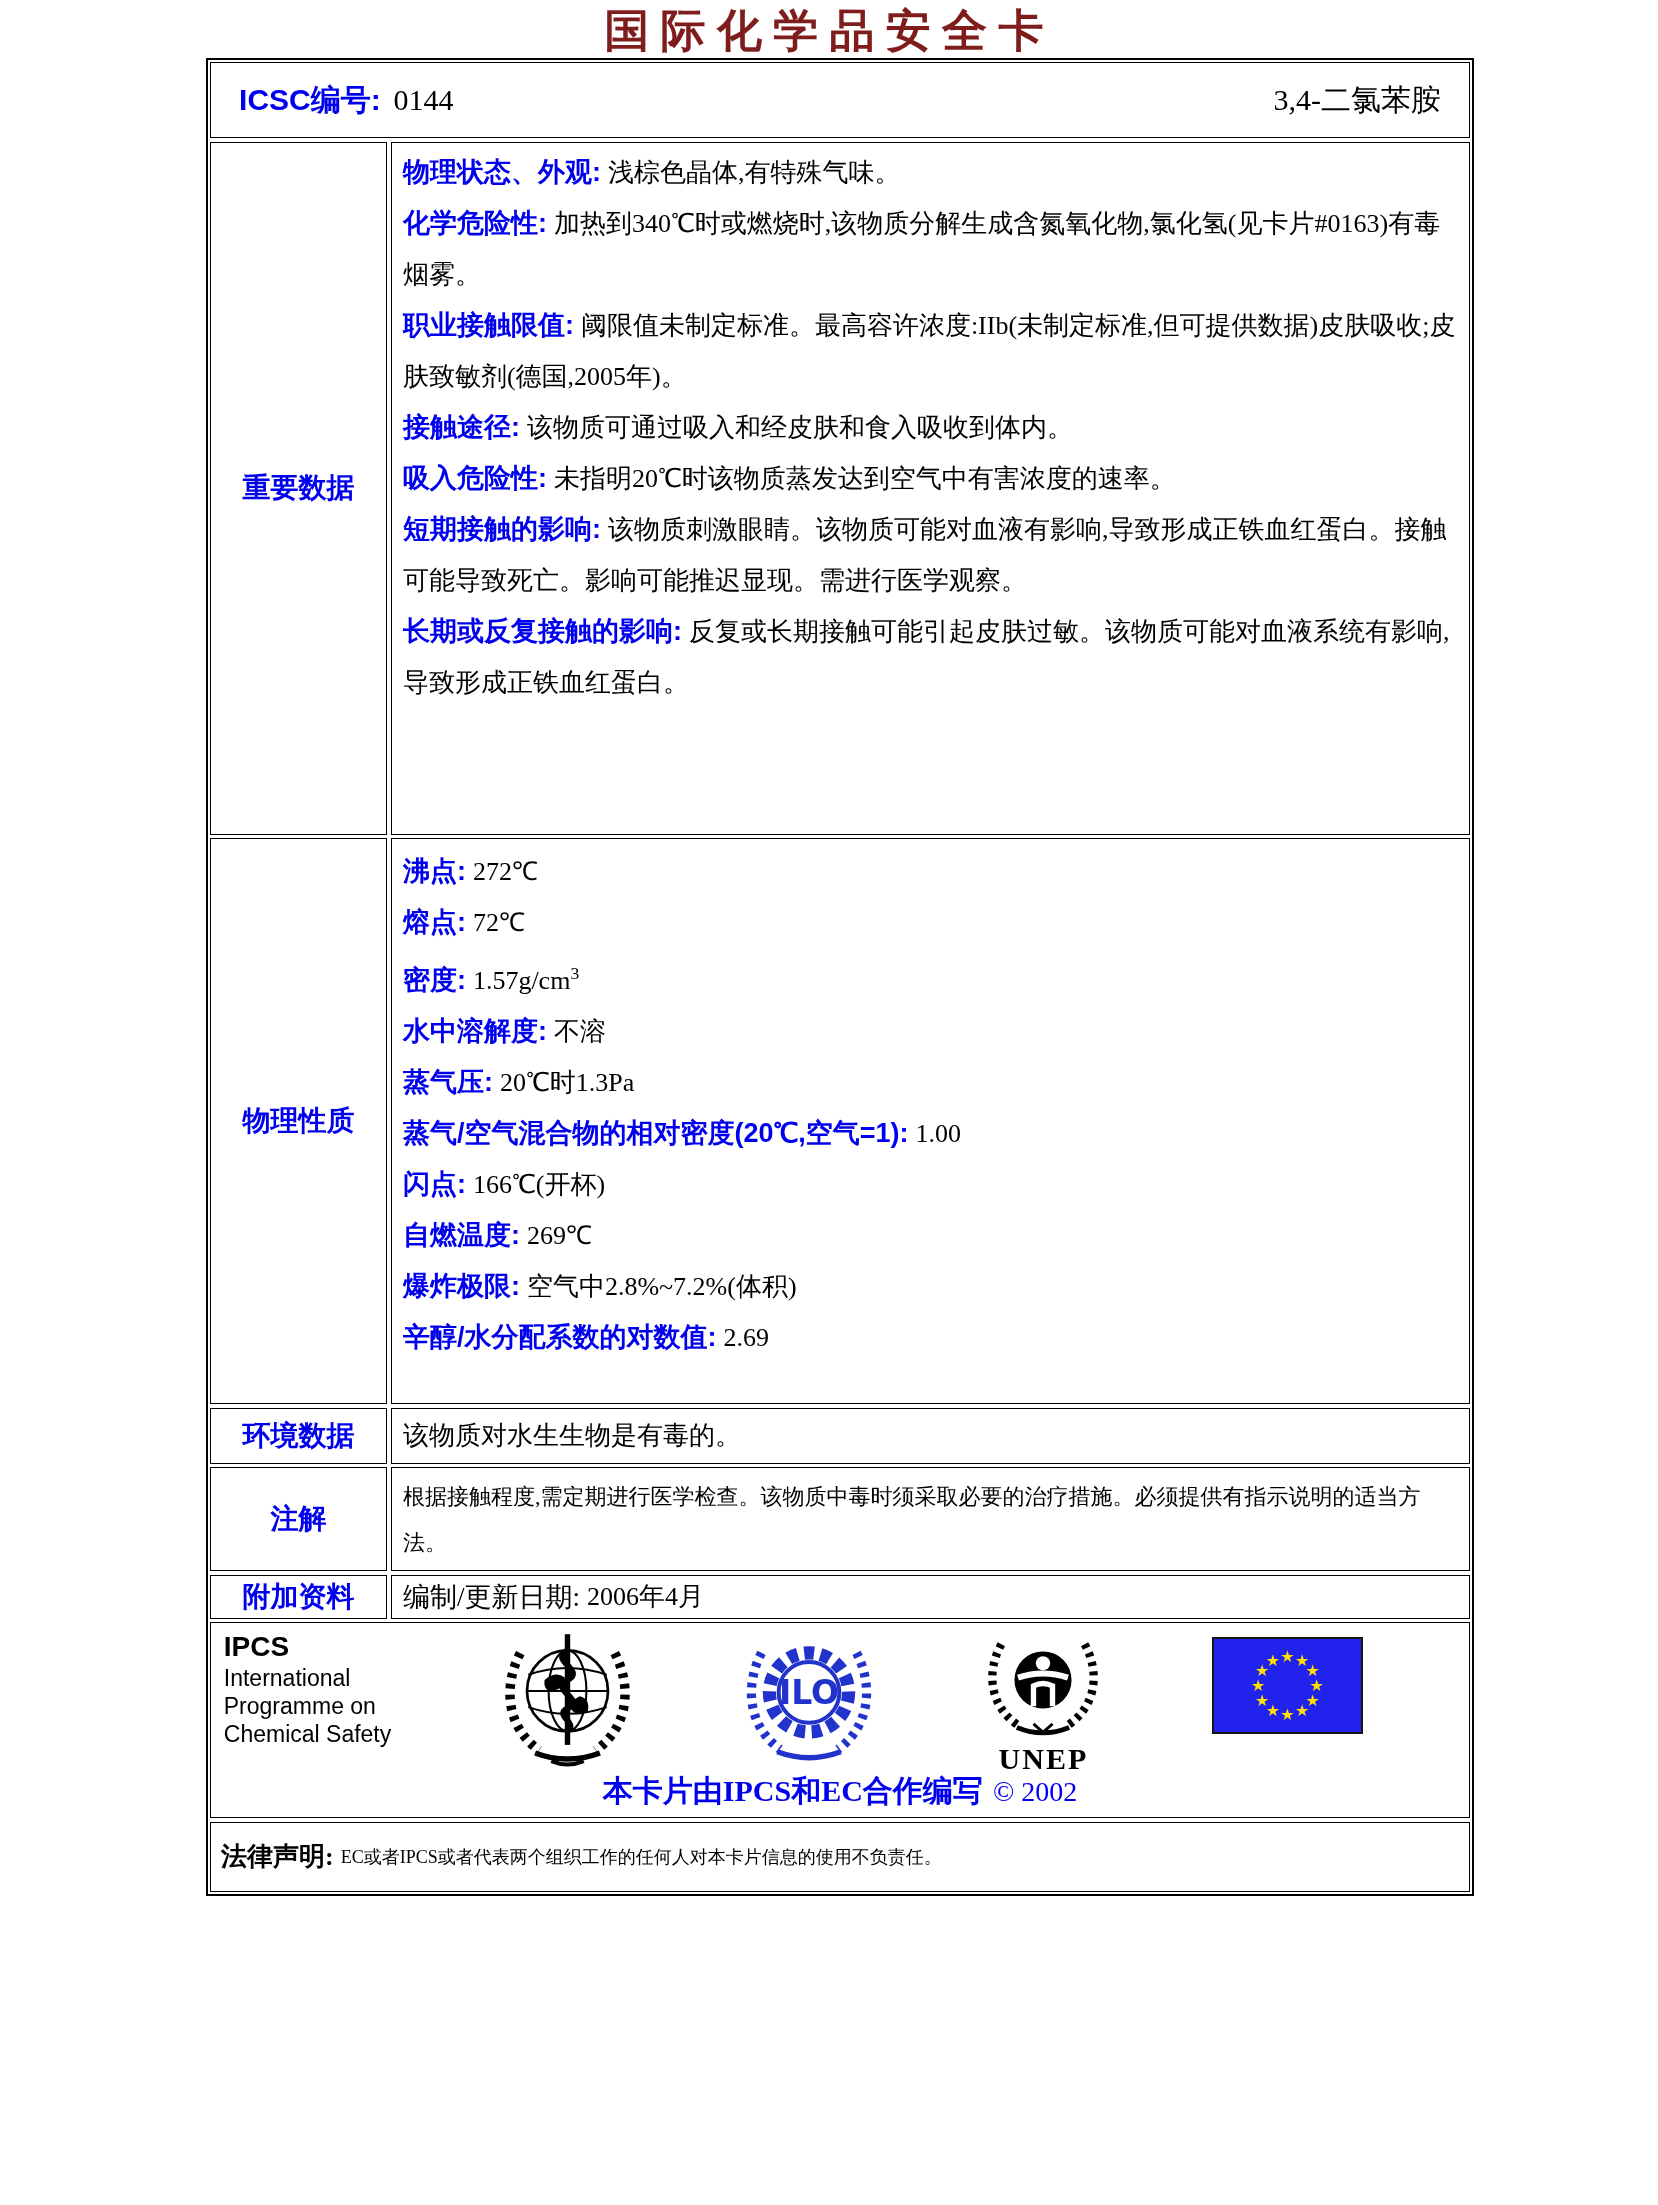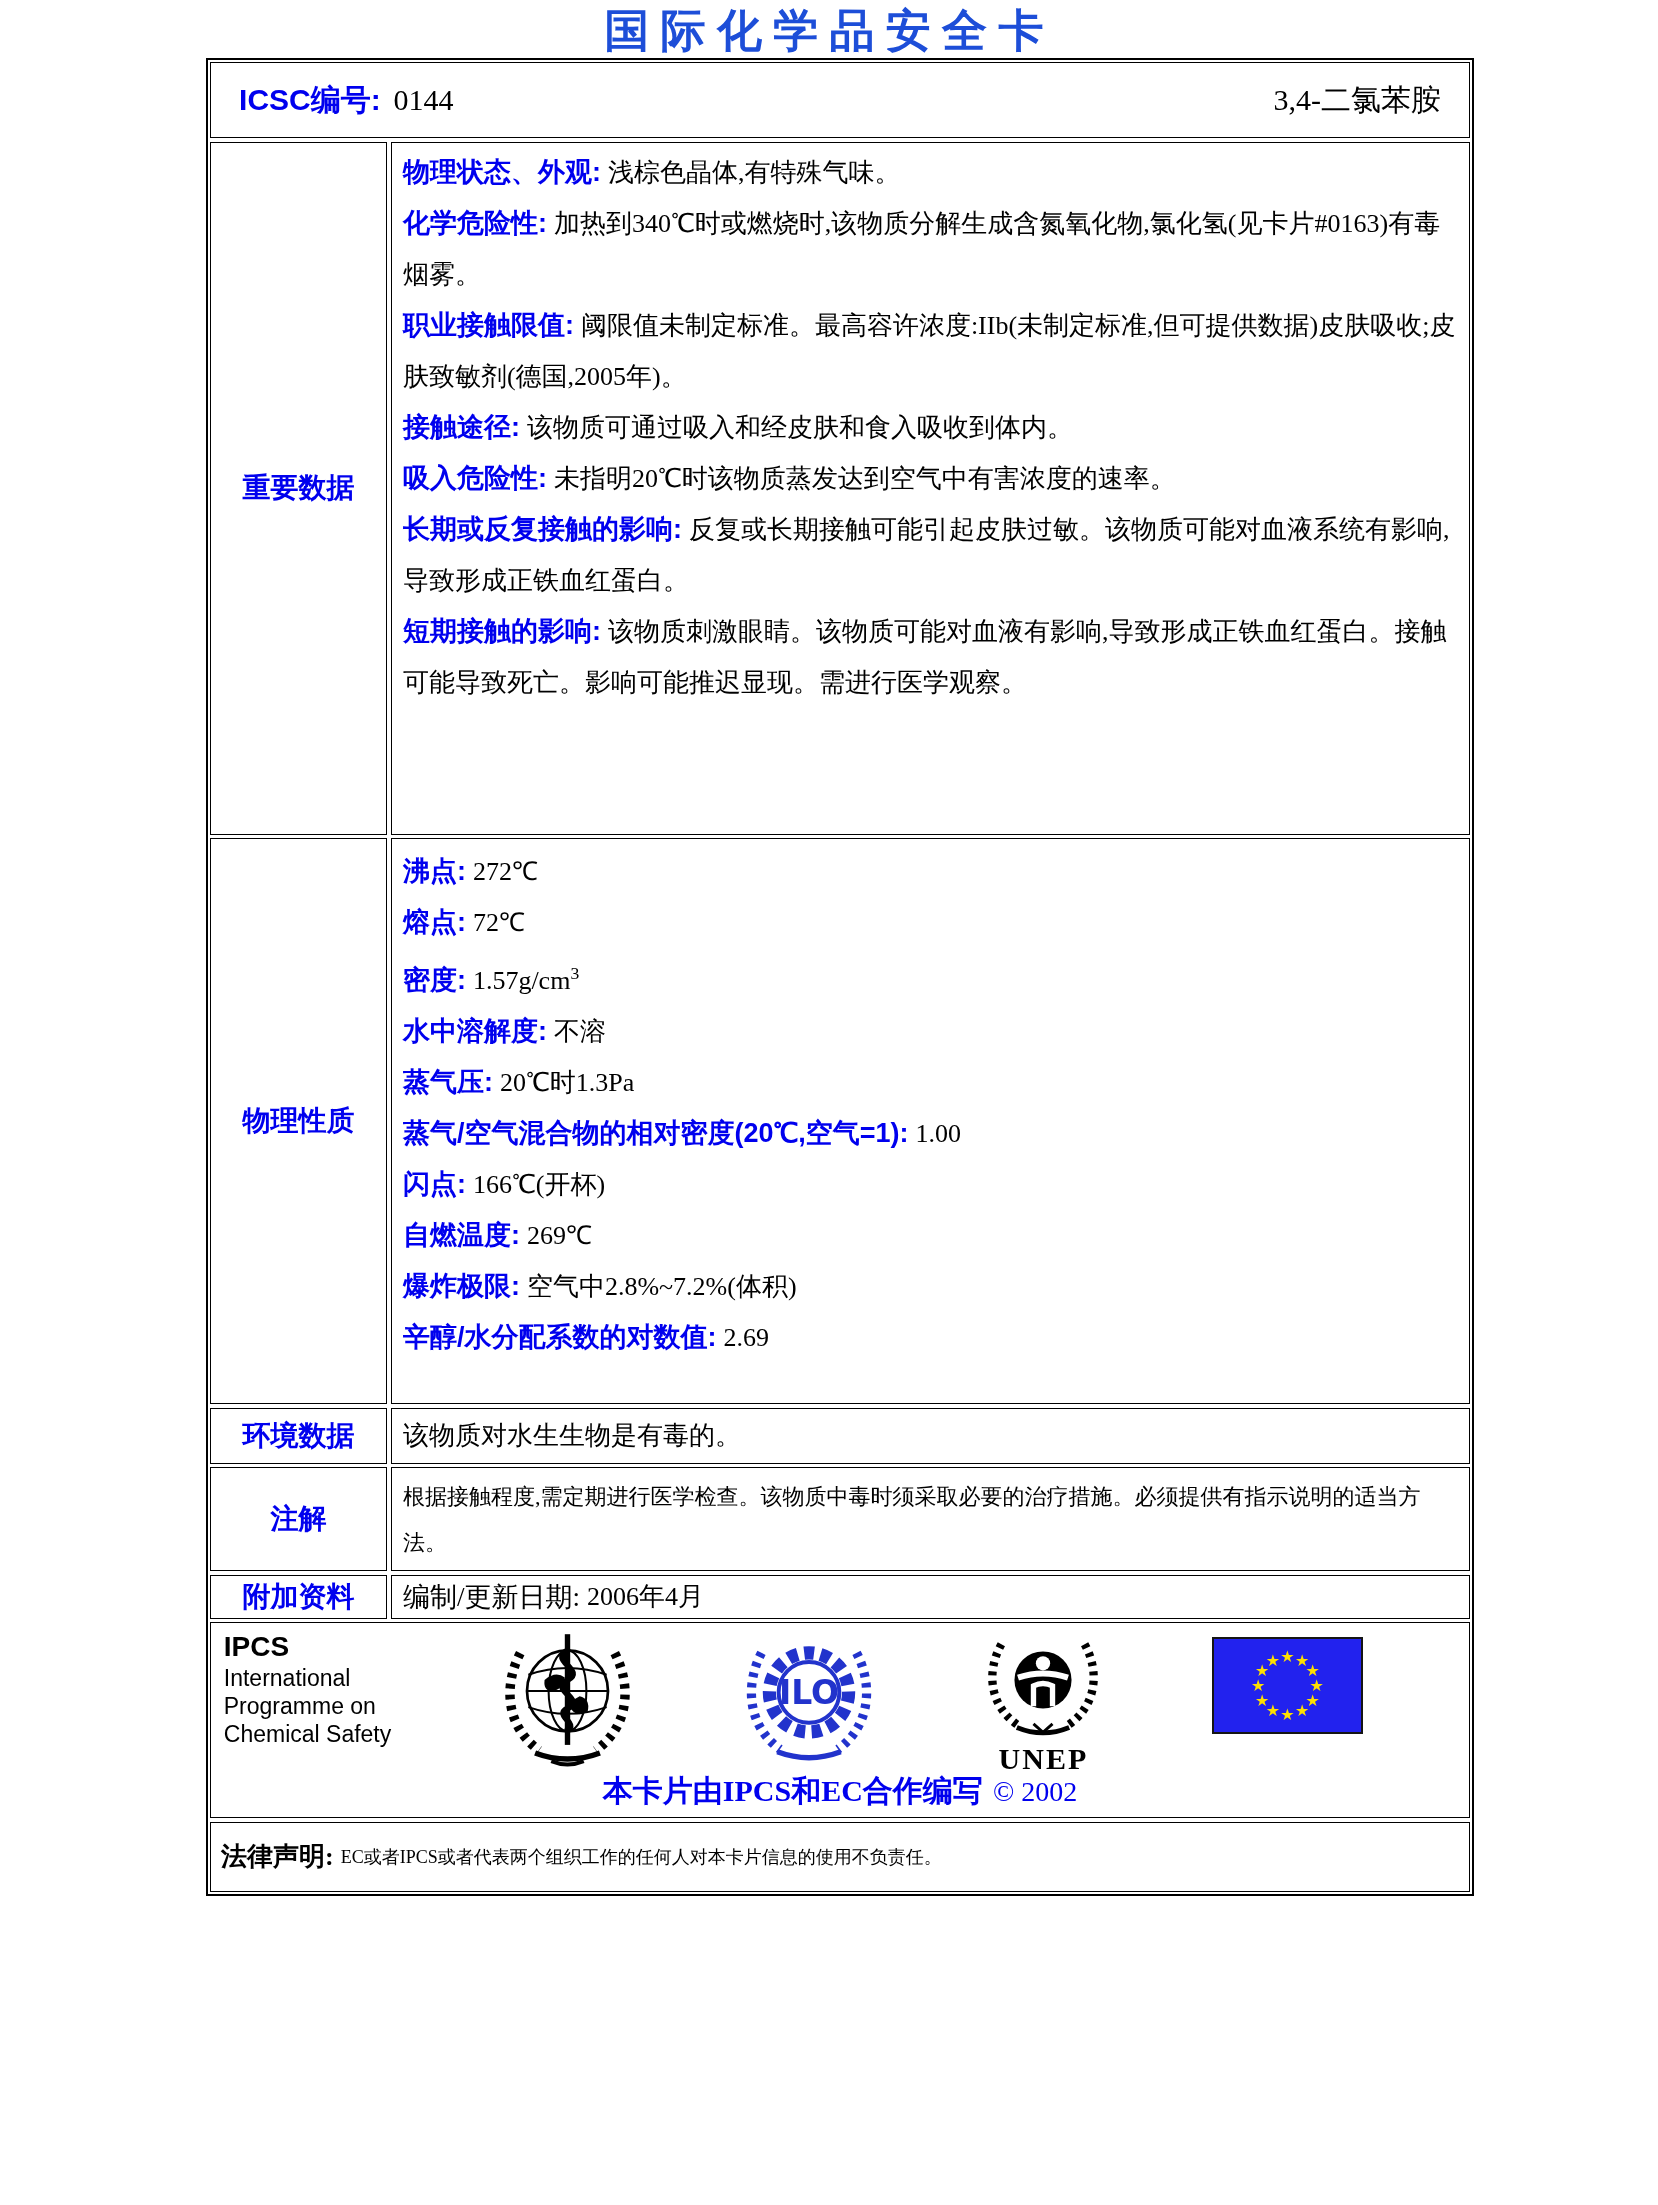--- a/index.html
+++ b/index.html
@@ -6,21 +6,21 @@
   html, body { background: #ffffff; }
   body {
     width: 1659px; height: 2205px;
     font-family: "Liberation Serif", serif;
     color: #000;
   }
   .page { width: 1659px; height: 2205px; position: relative; background: #fff; overflow: hidden; }
 
   .doc-title {
     text-align: center;
-    color: #1d4ed8;
+    color: #7f1d1d;
     font-family: "Liberation Serif", serif;
     font-weight: bold;
     font-size: 45px;
     letter-spacing: 11.3px;
     padding-top: 1.4px;
     height: 58px;
   }
 
   .card {
     margin-left: 206px;
@@ -129,22 +129,22 @@
     </div>
 
     <div class="row important-row">
       <div class="cell label-cell">重要数据</div>
       <div class="cell content-cell">
         <p class="para"><span class="blue-label field-label">物理状态、外观:</span><span>浅棕色晶体,有特殊气味。</span></p>
         <p class="para"><span class="blue-label field-label">化学危险性:</span><span>加热到340℃时或燃烧时,该物质分解生成含氮氧化物,氯化氢(见卡片#0163)有毒烟雾。</span></p>
         <p class="para"><span class="blue-label field-label">职业接触限值:</span><span>阈限值未制定标准。最高容许浓度:IIb(未制定标准,但可提供数据)皮肤吸收;皮肤致敏剂(德国,2005年)。</span></p>
         <p class="para"><span class="blue-label field-label">接触途径:</span><span>该物质可通过吸入和经皮肤和食入吸收到体内。</span></p>
         <p class="para"><span class="blue-label field-label">吸入危险性:</span><span>未指明20℃时该物质蒸发达到空气中有害浓度的速率。</span></p>
+        <p class="para"><span class="blue-label field-label">短期接触的影响:</span><span>该物质刺激眼睛。该物质可能对血液有影响,导致形成正铁血红蛋白。接触可能导致死亡。影响可能推迟显现。需进行医学观察。</span></p>
         <p class="para"><span class="blue-label field-label">长期或反复接触的影响:</span><span>反复或长期接触可能引起皮肤过敏。该物质可能对血液系统有影响,导致形成正铁血红蛋白。</span></p>
-        <p class="para"><span class="blue-label field-label">短期接触的影响:</span><span>该物质刺激眼睛。该物质可能对血液有影响,导致形成正铁血红蛋白。接触可能导致死亡。影响可能推迟显现。需进行医学观察。</span></p>
       </div>
     </div>
 
     <div class="row physical-row">
       <div class="cell label-cell">物理性质</div>
       <div class="cell content-cell">
         <ul class="prop-list">
           <li><span class="blue-label field-label">沸点:</span><span>272℃</span></li>
           <li><span class="blue-label field-label">熔点:</span><span>72℃</span></li>
           <li><span class="blue-label field-label">密度:</span><span>1.57g/cm</span><span class="prop-sup">3</span></li>

